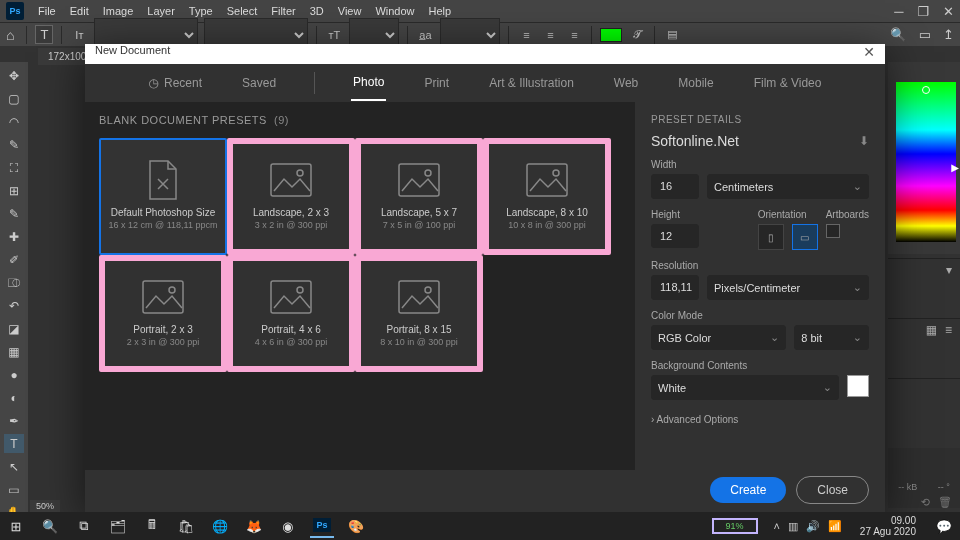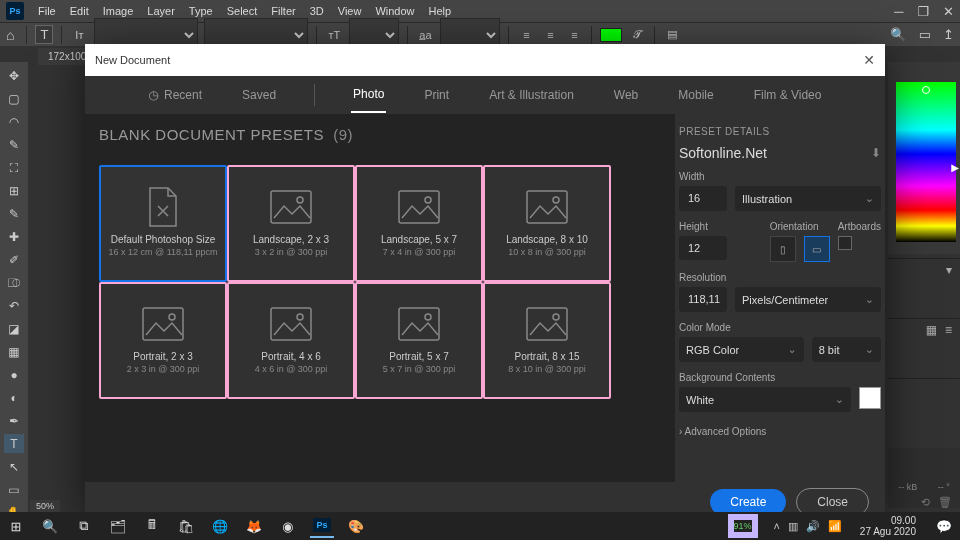--- a/index.html
+++ b/index.html
@@ -33,39 +33,39 @@
 .gradient .dot { position:absolute; top:4px; left:50%; width:8px; height:8px; border:1px solid #fff; border-radius:50%; transform:translateX(-50%); }
 .gradient .arrow { position:absolute; right:-3px; top:50%; color:#fff; font-size:10px; }
 .panelgroup { position:absolute; right:0; top:258px; width:72px; background:#323232; }
 .panelgroup .panel { height:60px; border-top:1px solid #222; }
 .panelgroup .icons { display:flex; justify-content:flex-end; gap:8px; padding:4px 8px; color:#aaa; font-size:12px; }
 .statpanel { position:absolute; right:0; bottom:32px; width:72px; height:60px; background:#2e2e2e; }
 .statpanel .row { display:flex; justify-content:space-around; color:#888; font-size:9px; padding-top:34px; }
 
 
 .dialog { position:absolute; left:85px; top:44px; width:800px; height:468px; background:#313131; box-shadow:0 8px 40px rgba(0,0,0,.6); }
-.dlg-title { background:#fff; color:#333; height:32px; display:flex; align-items:center; padding:0 10px; font-size:11px;gap:46px; }
+.dlg-title { background:#fff; color:#333; height:20px; display:flex; align-items:flex-start; padding:0 10px; font-size:11px;gap:46px; }
 .dlg-title .close-x { margin-left:auto; color:#555; font-size:14px; cursor:pointer; }
 .dlg-tabs { height:38px; display:flex; align-items:center; justify-content:center; gap:36px; background:#313131; font-size:12px; color:#999; }
 .dlg-tabs .tab { cursor:pointer; display:flex; align-items:center; gap:5px; padding:10px 2px; }
 .dlg-tabs .tab.active { color:#fff; border-bottom:2px solid #fff; }
 .dlg-tabs .divider { width:1px; height:22px; background:#555; }
 
 .dlg-body { display:flex; height:368px; }
 .presets-area { flex:1; padding:12px 14px; background:#232323; overflow:hidden; }
-.presets-header { color:#999; font-size:15px; letter-spacing:.5px; margin-bottom:22px; }
+.presets-header { color:#999; font-size:11px; letter-spacing:.5px; margin-bottom:12px; }
 .presets-header .count { color:#888; }
 .preset-grid { display:flex; flex-wrap:wrap; }
-.preset { width:128px; height:117px; background:#313131; border:2px solid #f9a8d4; border-radius:2px; display:flex; flex-direction:column; align-items:center; justify-content:center; cursor:pointer; padding:8px 4px; }
+.preset { width:128px; height:117px; background:#313131; border:6px solid #f9a8d4; border-radius:2px; display:flex; flex-direction:column; align-items:center; justify-content:center; cursor:pointer; padding:8px 4px; }
 .preset.sel { border:2px solid #1473e6; background:#333; }
 .preset .thumb { width:42px; height:34px; display:flex; align-items:center; justify-content:center; margin-bottom:10px; }
 .preset .name { font-size:10px; color:#ccc; text-align:center; }
 .preset .meta { font-size:9px; color:#888; text-align:right; margin-top:2px; }
 
-.details { width:210px; background:#313131; padding:12px 4px; font-size:10px; color:#aaa; }
+.details { width:250px; background:#313131; padding:12px 16px; font-size:10px; color:#aaa; }
 .details .title { color:#999; font-size:10px; letter-spacing:.5px; margin-bottom:8px; }
 .details .docname { color:#ddd; font-size:14px; margin-bottom:4px; display:flex; align-items:center; }
 .details .docname .save-ic { margin-left:auto; color:#888; font-size:12px; }
 .details label { display:block; margin-top:10px; margin-bottom:4px; }
 .details .row { display:flex; gap:8px; }
 .fld { background:#262626; border:1px solid #262626; color:#ddd; font-size:11px; padding:5px 8px; border-radius:3px; }
 .sel-fld { background:#262626; border:1px solid #262626; color:#ddd; font-size:11px; padding:5px 6px; border-radius:3px; display:flex; align-items:center; }
 .sel-fld .chev { margin-left:auto; color:#888; }
 .orient-btn { width:26px; height:26px; border:1px solid #444; background:#262626; display:flex; align-items:center; justify-content:center; cursor:pointer; }
 .orient-btn.active { border-color:#1473e6; background:#1a3c5c; }
@@ -75,21 +75,21 @@
 
 .dlg-footer { height:40px; display:flex; align-items:center; justify-content:flex-end; gap:10px; padding:14px 16px; background:#313131; }
 .btn { padding:6px 20px; border-radius:14px; font-size:12px; cursor:pointer; }
 .btn-primary { background:#1473e6; color:#fff; }
 .btn-secondary { background:transparent; border:1px solid #888; color:#ccc; }
 
 
 .taskbar { position:absolute; bottom:0; left:0; right:0; height:28px; background:#222; display:flex; align-items:center; padding:0 4px; gap:10px; }
 .taskbar .tbicon { width:24px; height:24px; display:flex; align-items:center; justify-content:center; font-size:13px; color:#ddd; cursor:pointer; }
 .taskbar .active-app { border-bottom:2px solid #76b9ed; }
-.battery { margin-left:auto; border:6px solid #c4b5fd; color:#6c6; font-size:9px; padding:1px 0; }
+.battery { margin-left:auto; border:2px solid #c4b5fd; color:#6c6; font-size:9px; padding:1px 12px; }
 .tray { display:flex; gap:8px; color:#ccc; font-size:11px; align-items:center; margin-left:6px; }
 .clock { color:#ddd; font-size:10px; text-align:right; line-height:11px; margin-left:8px; margin-right:6px; }
 
 
 .img-svg { stroke:#888; fill:none; stroke-width:1.5; }
 </style>
 </head>
 <body>
 
 <div class="menubar">
@@ -250,21 +250,21 @@
           </div>
           <div class="preset">
             <div class="thumb">
               <svg width="42" height="34" class="img-svg">
                 <rect x="1" y="1" width="40" height="32" rx="2"></rect>
                 <circle cx="30" cy="10" r="3"></circle>
                 <polyline points="4,28 14,16 22,24 30,16 40,28"></polyline>
               </svg>
             </div>
             <div class="name">Landscape, 5 x 7</div>
-            <div class="meta">7 x 4 in @ 300 ppi</div>
+            <div class="meta">7 x 5 in @ 100 ppi</div>
           </div>
           <div class="preset">
             <div class="thumb">
               <svg width="42" height="34" class="img-svg">
                 <rect x="1" y="1" width="40" height="32" rx="2"></rect>
                 <circle cx="30" cy="10" r="3"></circle>
                 <polyline points="4,28 14,16 22,24 30,16 40,28"></polyline>
               </svg>
             </div>
             <div class="name">Landscape, 8 x 10</div>
@@ -284,31 +284,20 @@
           <div class="preset">
             <div class="thumb">
               <svg width="42" height="34" class="img-svg">
                 <rect x="1" y="1" width="40" height="32" rx="2"></rect>
                 <circle cx="30" cy="10" r="3"></circle>
                 <polyline points="4,28 14,16 22,24 30,16 40,28"></polyline>
               </svg>
             </div>
             <div class="name">Portrait, 4 x 6</div>
             <div class="meta">4 x 6 in @ 300 ppi</div>
-          </div>
-          <div class="preset">
-            <div class="thumb">
-              <svg width="42" height="34" class="img-svg">
-                <rect x="1" y="1" width="40" height="32" rx="2"></rect>
-                <circle cx="30" cy="10" r="3"></circle>
-                <polyline points="4,28 14,16 22,24 30,16 40,28"></polyline>
-              </svg>
-            </div>
-            <div class="name">Portrait, 5 x 7</div>
-            <div class="meta">5 x 7 in @ 300 ppi</div>
           </div>
           <div class="preset">
             <div class="thumb">
               <svg width="42" height="34" class="img-svg">
                 <rect x="1" y="1" width="40" height="32" rx="2"></rect>
                 <circle cx="30" cy="10" r="3"></circle>
                 <polyline points="4,28 14,16 22,24 30,16 40,28"></polyline>
               </svg>
             </div>
             <div class="name">Portrait, 8 x 15</div>
@@ -319,21 +308,21 @@
     <div class="details">
       <div class="title">PRESET DETAILS</div>
       <div class="docname">
         <span>Softonline.Net</span>
         <span class="save-ic">⬇</span>
       </div>
       <label>Width</label>
       <div class="row">
         <div class="fld" style="width:48px">16</div>
         <div class="sel-fld" style="flex:1">
-            <span>Illustration</span>
+            <span>Centimeters</span>
             <span class="chev">⌄</span>
           </div>
       </div>
       <div class="row">
         <div style="flex:1">
           <label>Height</label>
           <div class="fld" style="width:48px">12</div>
         </div>
         <div>
           <label>Orientation</label>

